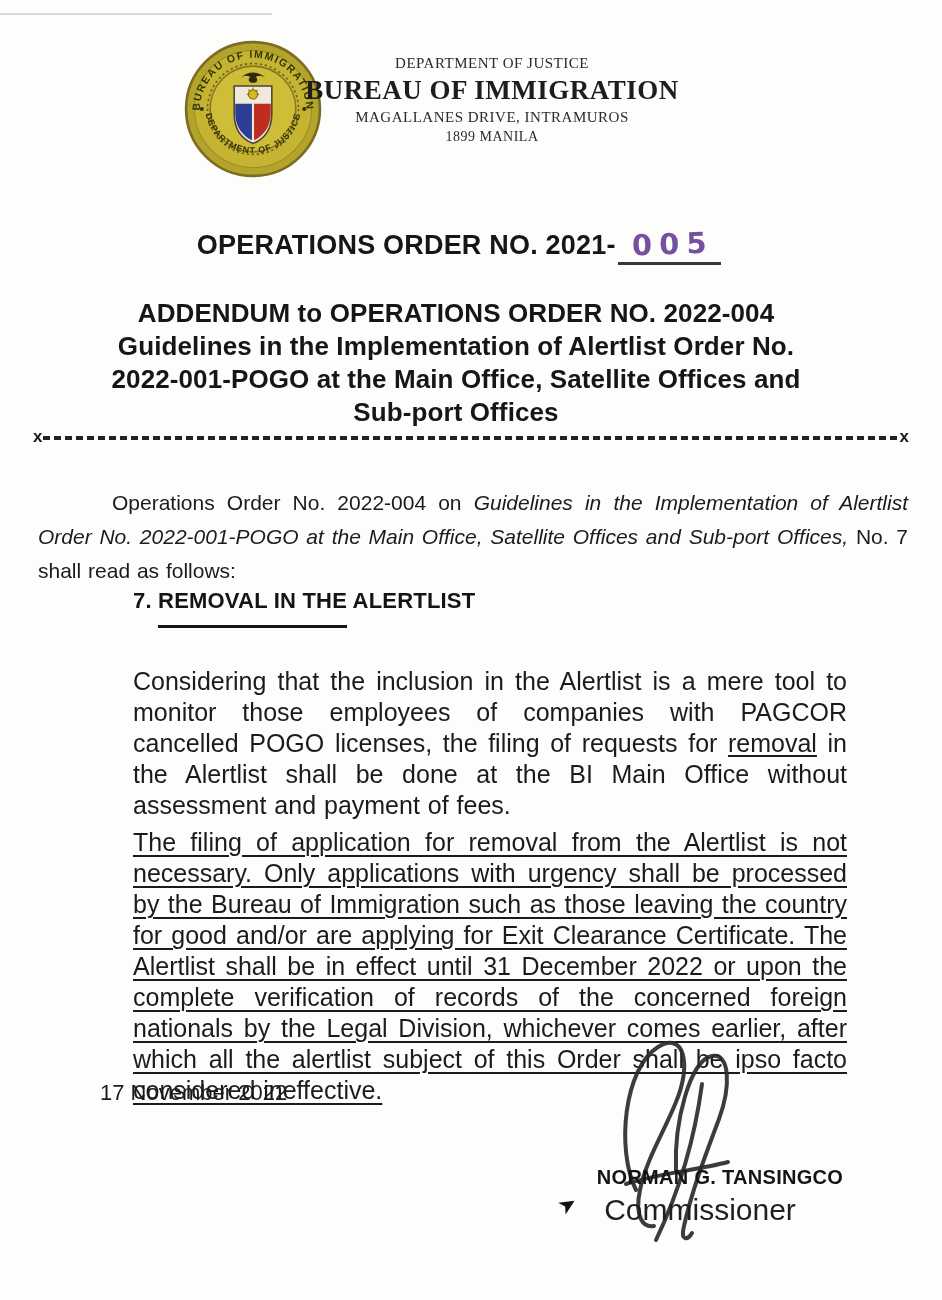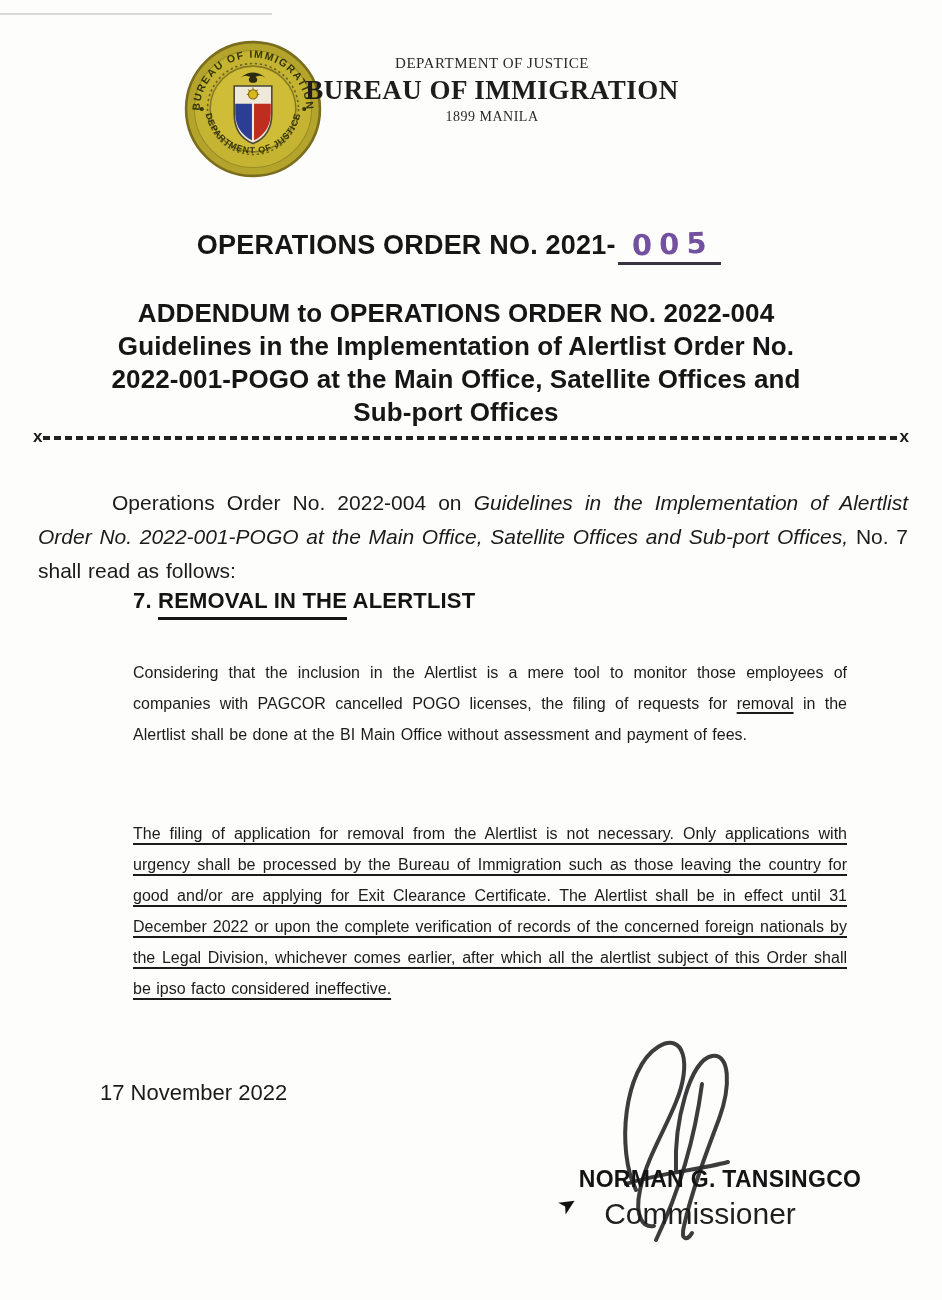--- a/index.html
+++ b/index.html
@@ -72,26 +72,26 @@
     font-size:21px;line-height:34px;text-align:justify;
     text-indent:74px;word-spacing:1px;color:#1b1b1b;
   }
   .italic{font-style:italic;}
 
   
   .section-heading{
     position:absolute;top:588px;left:133px;
     font-size:22px;font-weight:bold;color:#141414;letter-spacing:.2px;
   }
-  .u-heavy{border-bottom:3px solid #141414;padding-bottom:4px;}
+  .u-heavy{border-bottom:3px solid #141414;padding-bottom:12px;}
 
   
   .body-para{
     position:absolute;left:133px;width:714px;
-    font-size:16px;line-height:31px;text-align:justify;
+    font-size:25px;line-height:31px;text-align:justify;
     word-spacing:1px;color:#1b1b1b;
   }
   .para-first{top:641px;}
   .para-second{
     top:802px;
     text-decoration:underline;
     text-decoration-thickness:1.5px;
     text-underline-offset:4px;
   }
   .u-word{text-decoration:underline;text-decoration-thickness:1.5px;text-underline-offset:3px;}
@@ -100,21 +100,21 @@
   .doc-date{
     position:absolute;top:1080px;left:100px;
     font-size:22px;color:#1b1b1b;
   }
 
   
   .signatory{
     position:absolute;top:1166px;left:540px;width:360px;
     text-align:center;
   }
-  .sig-name{font-size:23px;font-weight:bold;color:#141414;letter-spacing:.3px;}
+  .sig-name{font-size:20px;font-weight:bold;color:#141414;letter-spacing:.3px;}
   .sig-title{font-size:30px;color:#1f1f1f;margin-top:4px;margin-left:-40px;}
   .signature-svg{position:absolute;left:592px;top:1032px;width:170px;height:212px;}
   .sig-stroke{fill:none;stroke:#2b2b2b;stroke-width:4;stroke-linecap:round;opacity:.92;}
   .pen-mark{
     position:absolute;left:558px;top:1192px;font-size:22px;color:#111;
     transform:rotate(-32deg);font-family:"DejaVu Sans",sans-serif;
   }
 </style>
 </head>
 <body>
@@ -155,20 +155,21 @@
         <line x1="69.5" y1="52" x2="72" y2="52"></line>
         <line x1="61.5" y1="47.5" x2="63.5" y2="49.5"></line>
         <line x1="70.5" y1="47.5" x2="68.5" y2="49.5"></line>
       </g>
     </svg>
   </div>
 
   <div class="header-text">
     <div class="hdr-department">DEPARTMENT OF JUSTICE</div>
     <div class="hdr-bureau">BUREAU OF IMMIGRATION</div>
+    <div class="hdr-address">MAGALLANES DRIVE, INTRAMUROS</div>
     <div class="hdr-city">1899 MANILA</div>
   </div>
 
   <div class="order-title"><span>OPERATIONS ORDER NO. 2021-</span><span class="order-number-wrap"><span class="order-number">005</span></span>
   </div>
 
   <div class="subject">
     <div class="subject-line">ADDENDUM to OPERATIONS ORDER NO. 2022-004</div>
     <div class="subject-line">Guidelines in the Implementation of Alertlist Order No.</div>
     <div class="subject-line">2022-001-POGO at the Main Office, Satellite Offices and</div>

